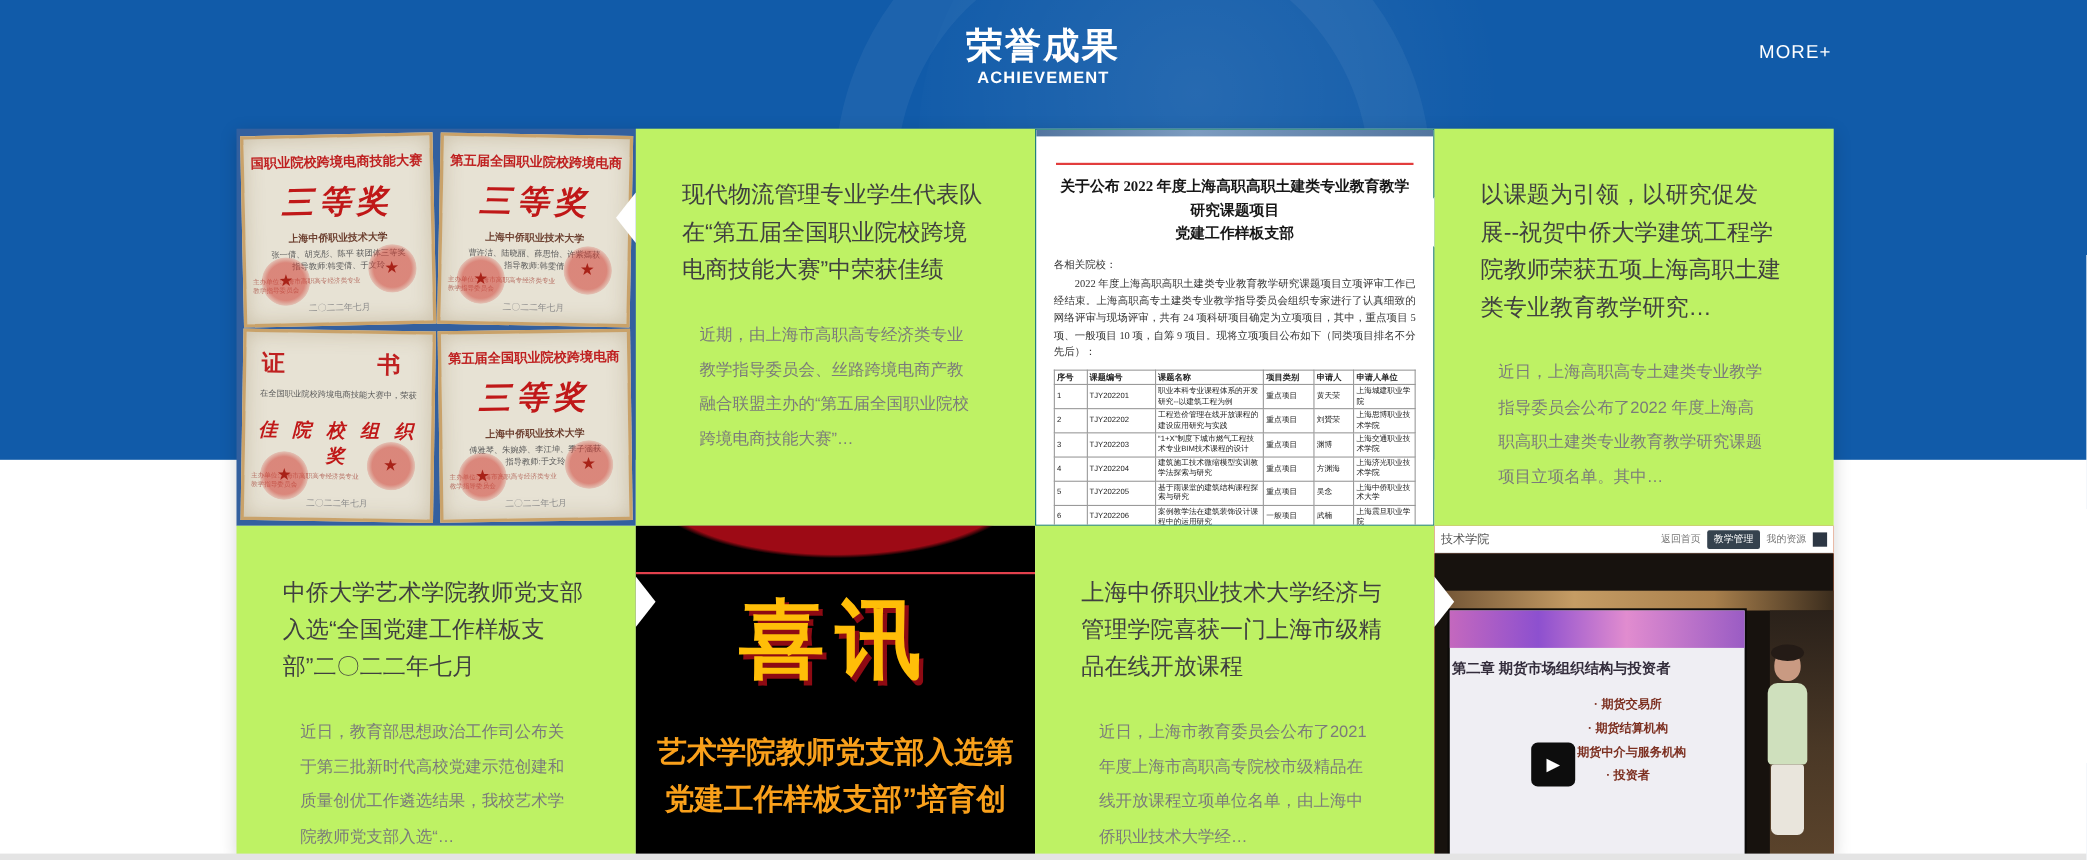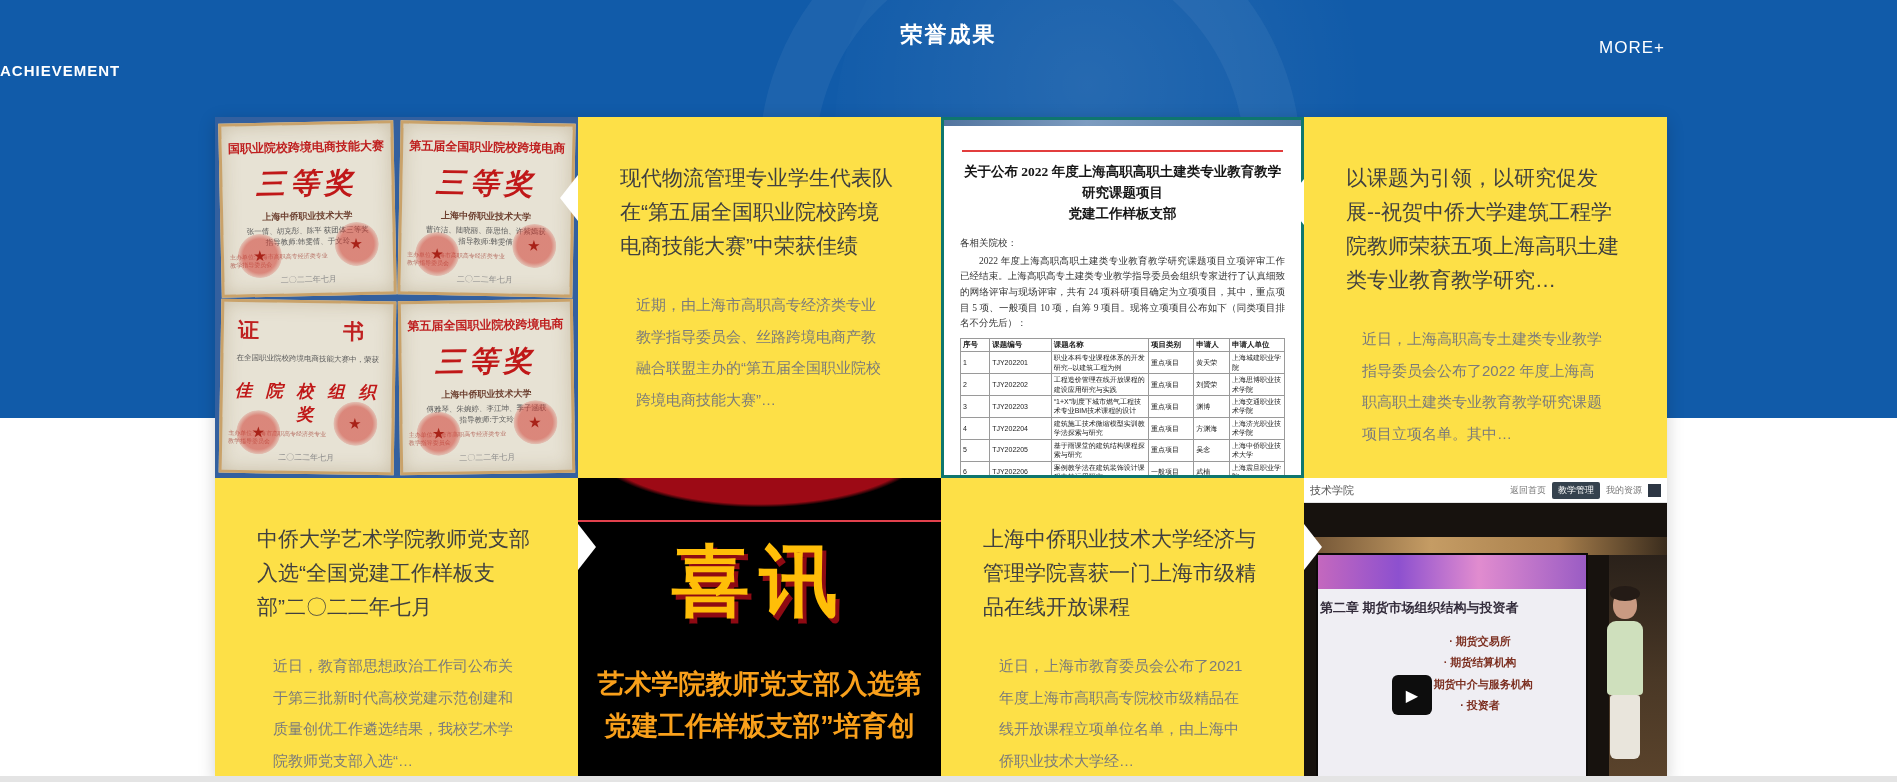--- a/index.html
+++ b/index.html
@@ -5,30 +5,30 @@
   html,body{margin:0;padding:0;background:#fff;font-family:"Liberation Sans",sans-serif;}
   .stage{position:relative;width:1897px;height:782px;background:#ffffff;overflow:hidden;}
 
   
   .banner{position:absolute;top:0;left:0;width:100%;height:418px;background:#115ba9;overflow:hidden;}
   .wm1{position:absolute;left:44%;top:-150px;width:560px;height:560px;border-radius:50%;
        background:radial-gradient(circle at 45% 42%,rgba(255,255,255,.09),rgba(255,255,255,0) 62%);}
   .wm2{position:absolute;left:40%;top:-110px;width:430px;height:430px;border-radius:50%;
        border:56px solid rgba(255,255,255,.05);}
   .section-title{position:absolute;top:20px;left:0;width:100%;text-align:center;color:#fff;
-       font-size:22px;font-weight:bold;letter-spacing:2px;margin:0;}
-  .section-sub{position:absolute;top:62px;left:0;width:100%;color:#fff;
+       font-size:33px;font-weight:bold;letter-spacing:2px;margin:0;}
+  .section-sub{position:absolute;top:62px;left:0;width:100%;text-align:center;color:#fff;
        font-size:15px;font-weight:bold;letter-spacing:1px;}
   .more-link{position:absolute;top:38px;right:232px;color:#fff;font-size:17px;letter-spacing:1px;
        text-decoration:none;cursor:pointer;}
 
   
   .grid{position:absolute;left:215px;top:117px;width:1452px;box-shadow:0 4px 16px rgba(0,0,0,.18);}
   .row{display:flex;}
-  .card{position:relative;width:363px;box-sizing:border-box;background:#fde047;overflow:visible;}
+  .card{position:relative;width:363px;box-sizing:border-box;background:#bef264;overflow:visible;}
   .row1 .card{height:361px;}
   .row2 .card{height:302px;}
   .img-card{overflow:hidden;}
 
   
   .text-card{padding:44px 42px 0 42px;}
   .tc-title{font-size:21px;line-height:1.62;color:#404040;font-weight:normal;margin:0 0 26px 0;}
   .tc-body{font-size:15px;line-height:2.1;color:#7b7b7b;margin:16px;}
 
   
@@ -57,21 +57,21 @@
   .cert-units{position:absolute;left:6px;bottom:24px;font-size:6px;color:#b06055;opacity:.85;
       text-align:left;max-width:60%;line-height:1.4;}
   .cert-date{position:absolute;bottom:8px;left:0;width:100%;font-size:8px;color:#8a8a8a;}
   .stamp{position:absolute;width:44px;height:44px;border-radius:50%;
       background:radial-gradient(circle,rgba(208,60,50,.55) 55%,rgba(208,60,50,.2) 70%,transparent 72%);
       color:#a82218;font-size:15px;line-height:44px;text-align:center;}
   .stamp.s1{left:14px;bottom:16px;}
   .stamp.s2{right:14px;bottom:26px;}
 
   
-  .doc-card{background:#fff;border:3px solid #0f766e;padding:0 16px;font-family:"Liberation Serif",serif;}
+  .doc-card{background:#fff;border:1px solid #0f766e;padding:0 16px;font-family:"Liberation Serif",serif;}
   .doc-topbar{height:6px;margin:0 -16px;background:linear-gradient(90deg,#53759f,#7d9cc0 40%,#53759f);}
   .doc-redline{height:2px;background:#e23d3d;margin:24px 2px 10px 2px;}
   .doc-title{font-size:13.5px;font-weight:bold;color:#161616;text-align:center;line-height:1.55;}
   .doc-salutation{font-size:9.5px;color:#333;margin:12px 0 4px 0;}
   .doc-paragraph{font-size:9.5px;color:#333;line-height:1.65;text-indent:2em;margin:0 0 6px 0;text-align:justify;}
   .doc-table{width:100%;border-collapse:collapse;font-size:7px;color:#222;table-layout:fixed;
       font-family:"Liberation Sans",sans-serif;}
   .doc-table th,.doc-table td{border:1px solid #9a9a9a;text-align:left;padding:1px 2px;line-height:1.35;
       overflow:hidden;}
   .doc-table th{font-weight:bold;font-size:7.5px;}

